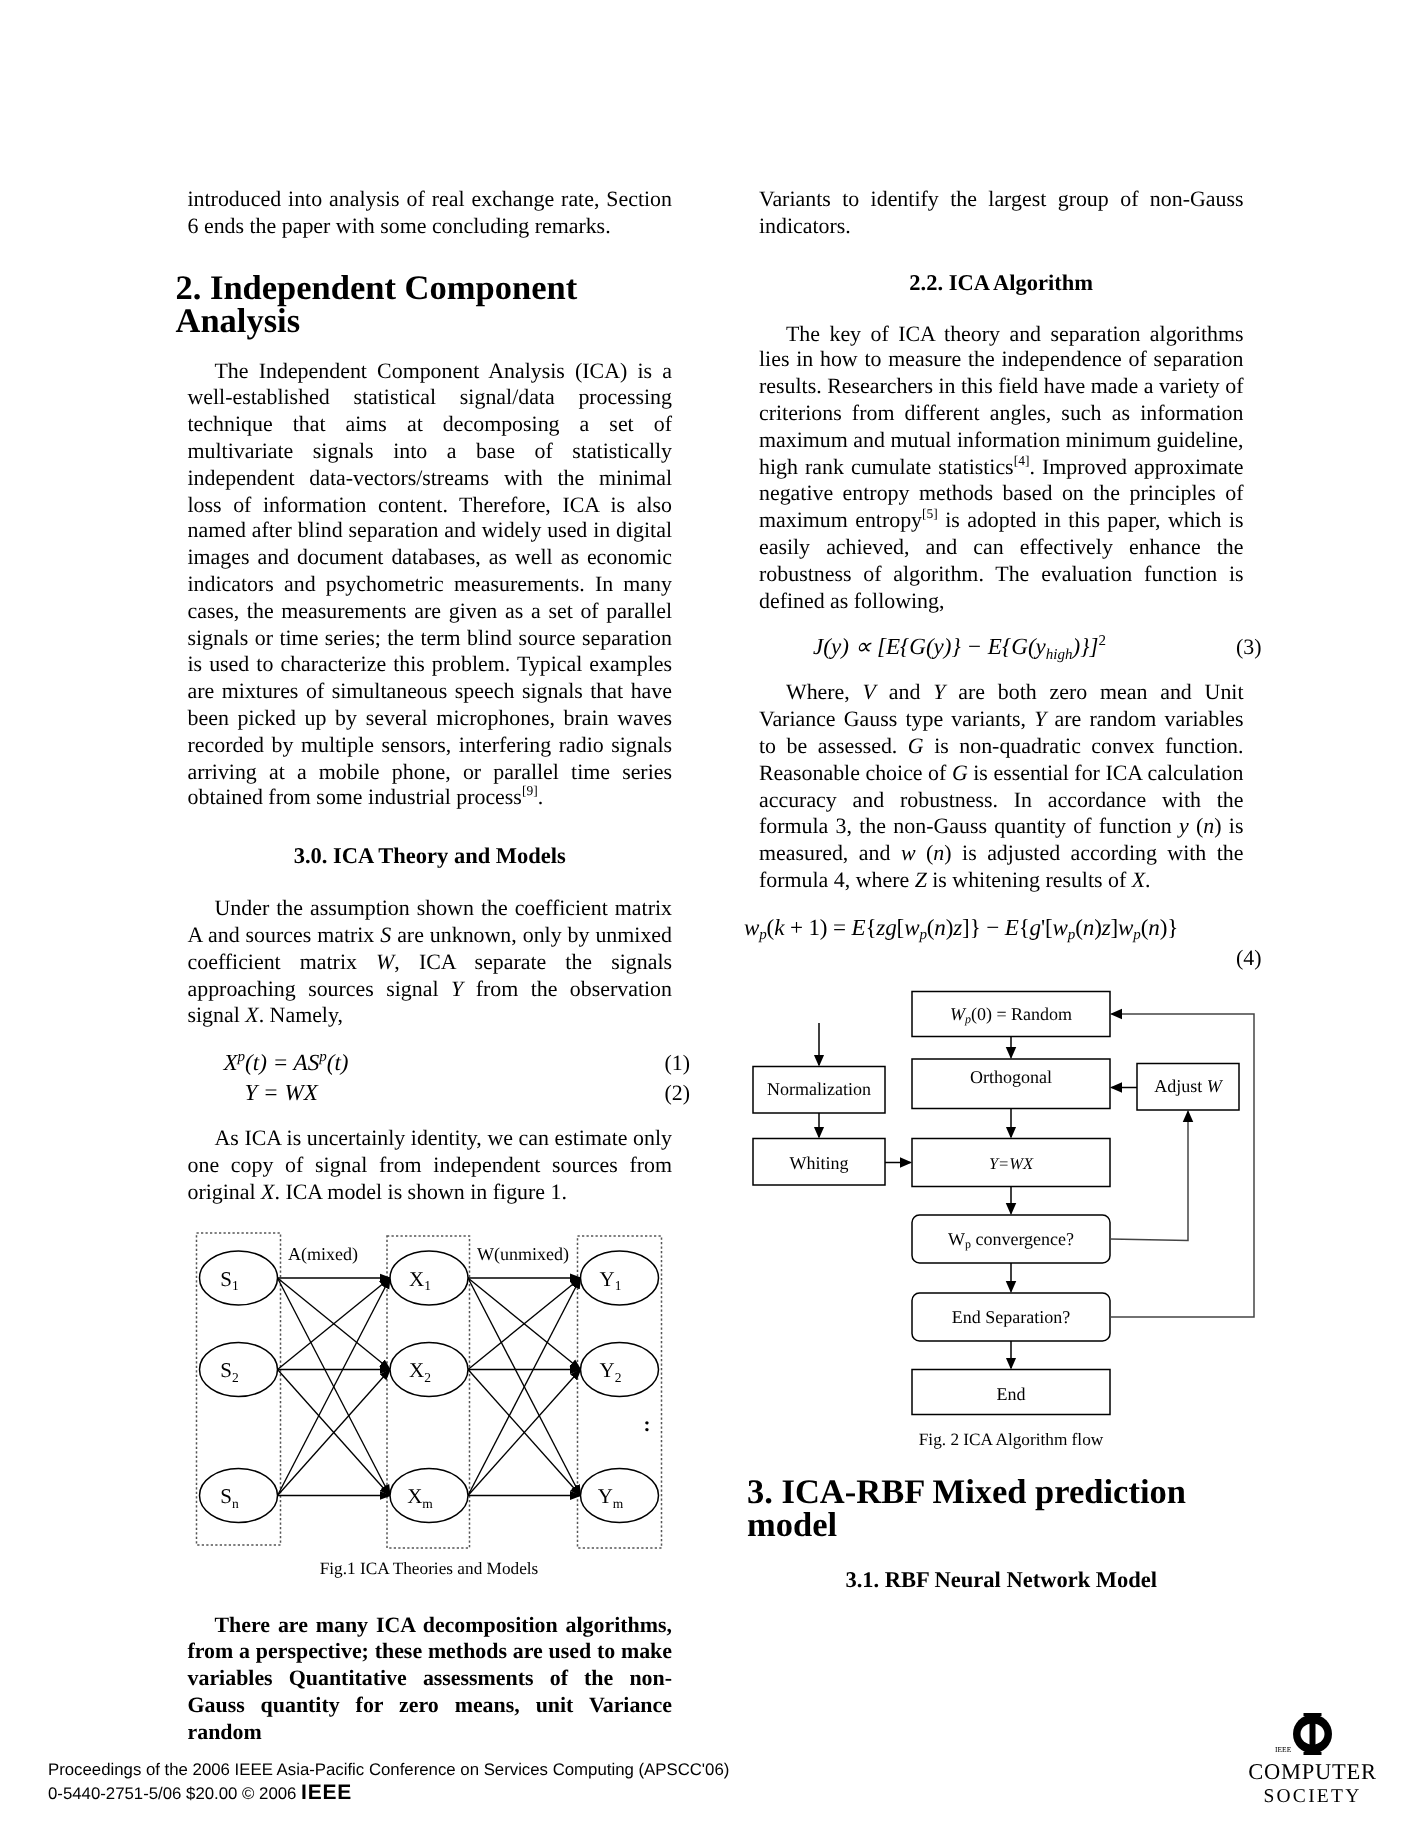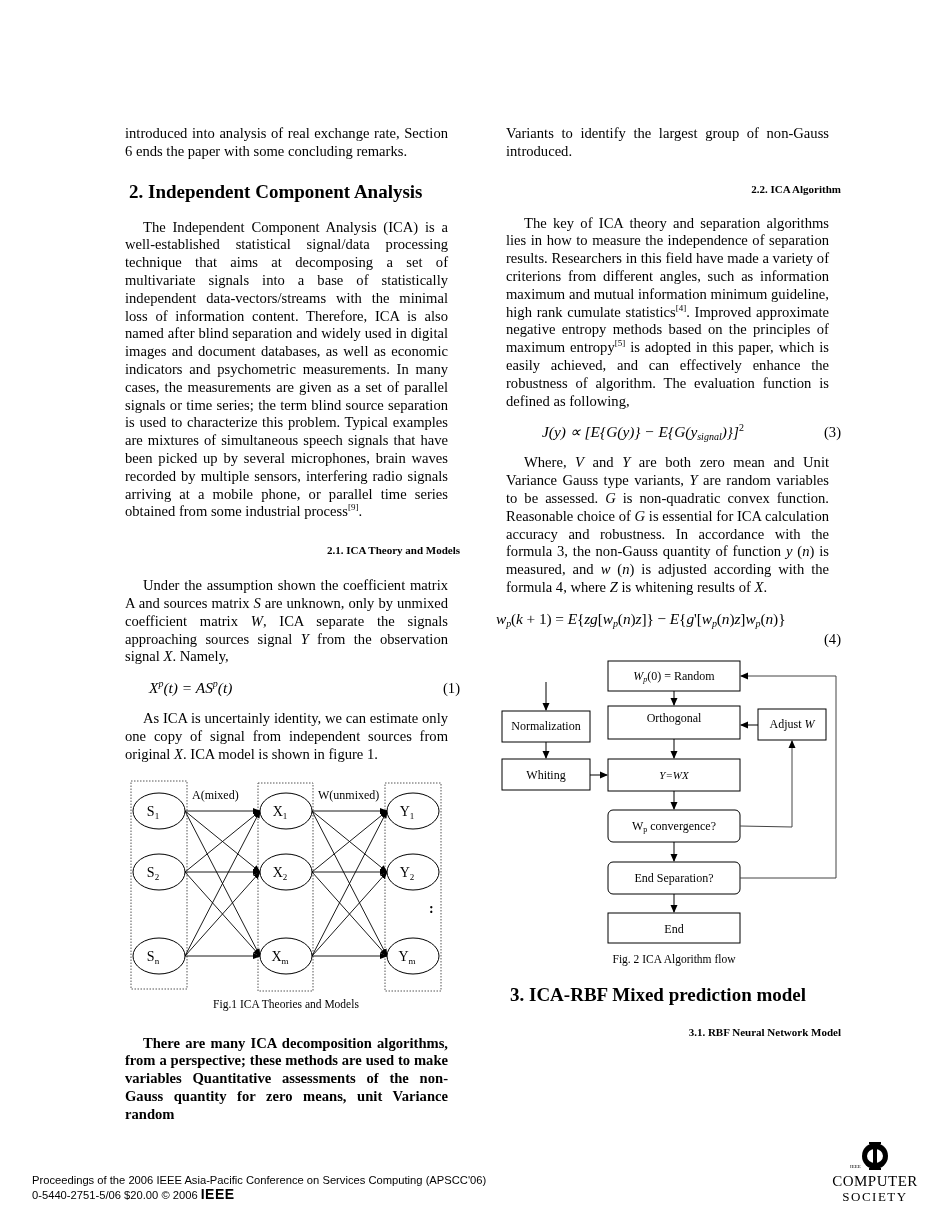--- a/index.html
+++ b/index.html
@@ -3,22 +3,22 @@
 <meta charset="utf-8">
 <style>
   html, body { margin:0; padding:0; background:#fff; }
   body { width:952px; height:1232px; position:relative; overflow:hidden; color:#000;
          font-family:"Liberation Serif", serif; }
   .col { position:absolute; width:347px; font-size:14.6px; line-height:17.8px; text-align:justify; }
   #colL { left:113px; top:113px; }
   #colR { left:494px; top:113px; }
   p { margin:12px; }
   p.ind { text-indent:18px; }
-  .sec { font-weight:bold; font-size:19px; line-height:22px; margin:16px; text-align:left; }
-  .sub { font-weight:bold; font-size:11px; line-height:20px; margin:0; text-align:right; }
+  .sec { font-weight:bold; font-size:23px; line-height:22px; margin:4px; text-align:left; }
+  .sub { font-weight:bold; font-size:15px; line-height:20px; margin:0; text-align:center; }
   sup { font-size:9px; vertical-align:6px; line-height:0; }
   i { font-style:italic; }
   .eq { position:relative; height:20px; font-style:italic; font-size:15.4px; line-height:20px; }
   .eq .num { position:absolute; right:0; top:0; font-style:normal; font-size:14.6px; }
   .eq .body { position:absolute; white-space:nowrap; }
   .eq sup, .eq sub { font-size:10px; }
   .eq sub { vertical-align:-3px; line-height:0; }
   .n { font-style:normal; }
   svg text { font-family:"Liberation Serif", serif; }
   .footer { position:absolute; left:32px; top:1173px; font-family:"Liberation Sans", sans-serif;
@@ -29,27 +29,31 @@
 </head>
 <body>
 
 <div id="colL" class="col">
   <p>introduced into analysis of real exchange rate, Section 6 ends the paper with some concluding remarks.</p>
 
   <h2 class="sec" style="margin-top:20px;">2. Independent Component Analysis</h2>
 
   <p class="ind" style="margin-top:15px;"><span>The Independent Component Analysis (ICA) is a well-established statistical signal/data processing technique that aims at decomposing a set of multivariate signals into a base of statistically independent data-vectors/streams with the minimal loss of information content. Therefore, ICA is also named after blind separation and widely used in digital images and document databases, as well as economic indicators and psychometric measurements. In many cases, the measurements are given as a set of parallel signals or time series; the term blind source separation is used to characterize this problem. Typical examples are mixtures of simultaneous speech signals that have been picked up by several microphones, brain waves recorded by multiple sensors, interfering radio signals arriving at a mobile phone, or parallel time series obtained from some industrial process</span><sup>[9]</sup>.</p>
 
-  <h3 class="sub" style="margin-top:19px;">2.1. ICA Theory and Models</h3>
+  <h3 class="sub" style="margin-top:19px;">3.0. ICA Theory and Models</h3>
 
   <p class="ind" style="margin-top:17px;"><span>Under the assumption shown the coefficient matrix A and sources matrix </span><i>S</i><span> are unknown, only by unmixed coefficient matrix </span><i>W</i><span>, ICA separate the signals approaching sources signal </span><i>Y</i><span> from the observation signal </span><i>X</i><span>. Namely,</span></p>
 
   <div class="eq" style="margin-top:3px;">
     <span class="body" style="left:36px;"><span>X</span><sup>p</sup><span>(t) = AS</span><sup>p</sup><span>(t)</span></span>
     <span class="num">(1)</span>
+  </div>
+  <div class="eq" style="margin-top:0px;">
+    <span class="body" style="left:50px;">Y = WX</span>
+    <span class="num">(2)</span>
   </div>
 
   <p class="ind"><span>As ICA is uncertainly identity, we can estimate only one copy of signal from independent sources from original </span><i>X</i><span>. ICA model is shown in figure 1.</span></p>
 
   <div style="position:relative; height:254px; margin-top:12px;">
     <svg id="fig1" width="347" height="254" viewBox="0 0 347 254">
       <defs>
         <marker id="ah" markerWidth="8" markerHeight="8" refX="7" refY="4" orient="auto" markerUnits="userSpaceOnUse">
           <path d="M0,1 L8,4 L0,7 Z" fill="#000"></path>
         </marker>
@@ -120,28 +124,28 @@
       <text x="205" y="23" font-size="12">W(unmixed)</text>
       <text x="316" y="137" font-size="14" font-weight="bold">:</text>
       <text x="173" y="232" font-size="11.5" text-anchor="middle">Fig.1 ICA Theories and Models</text>
     </svg>
   </div>
 
   <p class="ind" style="margin-top:5px;font-weight:bold;">There are many ICA decomposition algorithms, from a perspective; these methods are used to make variables Quantitative assessments of the non-Gauss quantity for zero means, unit Variance random</p>
 </div>
 
 <div id="colR" class="col">
-  <p>Variants to identify the largest group of non-Gauss introduced.</p>
+  <p>Variants to identify the largest group of non-Gauss indicators.</p>
 
   <h3 class="sub" style="margin-top:18px;">2.2. ICA Algorithm</h3>
 
   <p class="ind" style="margin-top:16px;"><span>The key of ICA theory and separation algorithms lies in how to measure the independence of separation results. Researchers in this field have made a variety of criterions from different angles, such as information maximum and mutual information minimum guideline, high rank cumulate statistics</span><sup>[4]</sup><span>. Improved approximate negative entropy methods based on the principles of maximum entropy</span><sup>[5]</sup><span> is adopted in this paper, which is easily achieved, and can effectively enhance the robustness of algorithm. The evaluation function is defined as following,</span></p>
 
   <div class="eq" style="margin-top:1px;">
-    <span class="body" style="left:48px;"><span>J(y) ∝ [E{G(y)} − E{G(y</span><sub>signal</sub><span>)}]</span><sup class="n">2</sup></span>
+    <span class="body" style="left:48px;"><span>J(y) ∝ [E{G(y)} − E{G(y</span><sub>high</sub><span>)}]</span><sup class="n">2</sup></span>
     <span class="num">(3)</span>
   </div>
 
   <p class="ind" id="p22-2"><span>Where, </span><i>V</i><span> and </span><i>Y</i><span> are both zero mean and Unit Variance Gauss type variants, </span><i>Y</i><span> are random variables to be assessed. </span><i>G</i><span> is non-quadratic convex function. Reasonable choice of </span><i>G</i><span> is essential for ICA calculation accuracy and robustness. In accordance with the formula 3, the non-Gauss quantity of function </span><i>y</i><span> (</span><i>n</i><span>) is measured, and </span><i>w</i><span> (</span><i>n</i><span>) is adjusted according with the formula 4, where </span><i>Z</i><span> is whitening results of </span><i>X</i><span>.</span></p>
 
   <div class="eq" style="margin-top:1px; height:20px;">
     <span class="body" style="left:2px; letter-spacing:-0.1px;">w<sub>p</sub><span class="n">(</span>k<span class="n"> + 1) = </span>E<span class="n">{</span>zg<span class="n">[</span>w<sub>p</sub><span class="n">(</span>n<span class="n">)</span>z<span class="n">]} − </span>E<span class="n">{</span>g<span class="n">'[</span>w<sub>p</sub><span class="n">(</span>n<span class="n">)</span>z<span class="n">]</span>w<sub>p</sub><span class="n">(</span>n<span class="n">)}</span></span>
   </div>
   <div class="eq" style="height:18px;">
     <span class="num">(4)</span>

